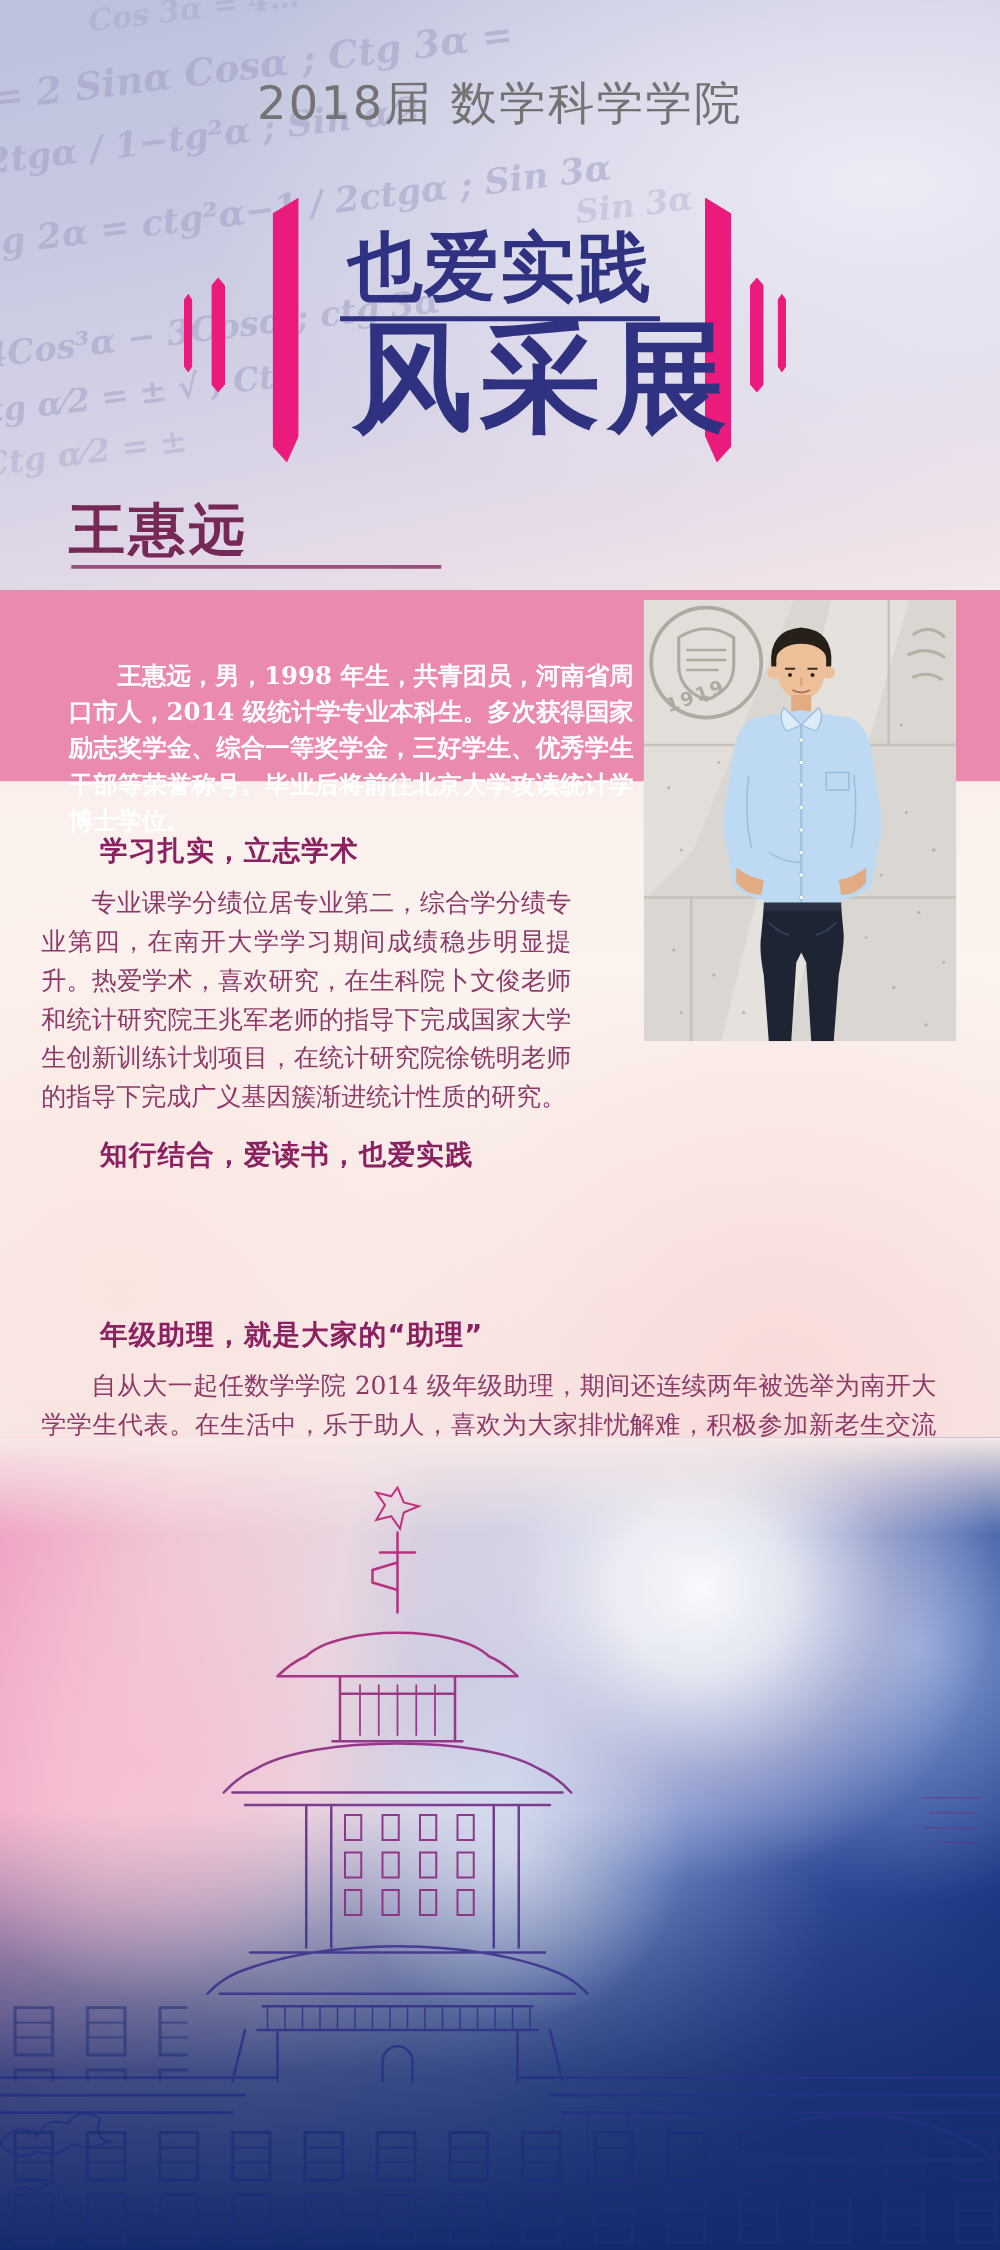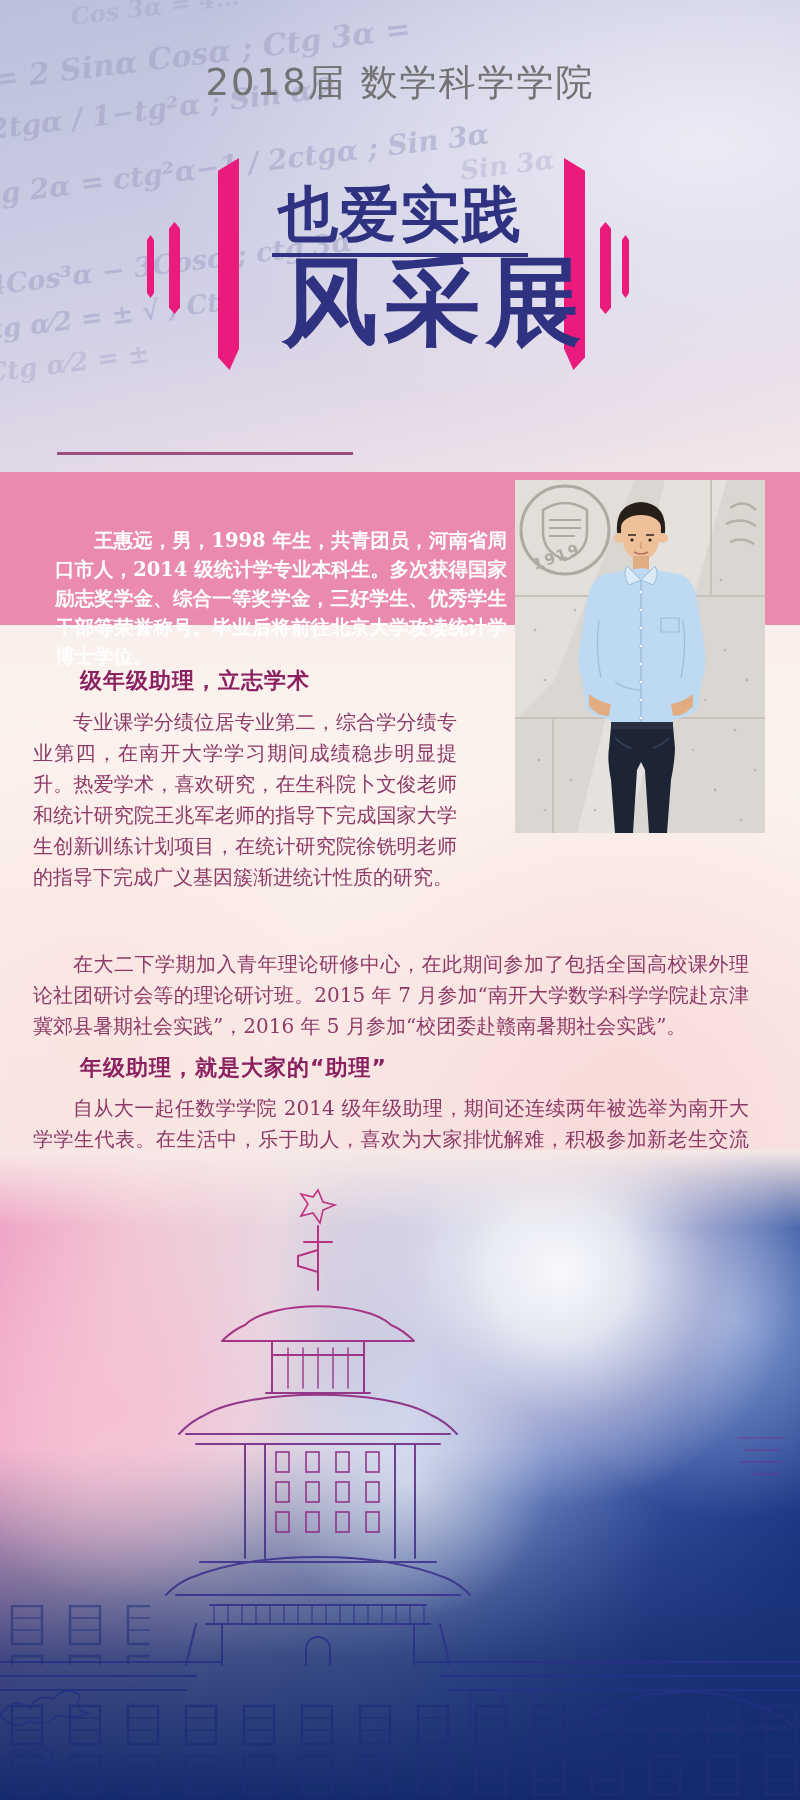--- a/index.html
+++ b/index.html
@@ -95,20 +95,21 @@
   <div class="bar bar-l1"></div>
   <div class="bar bar-l2"></div>
   <div class="bar bar-l3"></div>
   <div class="bar bar-r1"></div>
   <div class="bar bar-r2"></div>
   <div class="bar bar-r3"></div>
 
   <div class="title1"><span>也爱实践</span></div>
   <div class="title2">风采展</div>
 
+  <div class="name">王惠远</div>
   <div class="name-line"></div>
 
   <div class="band"></div>
   <p class="intro">王惠远，男，1998 年生，共青团员，河南省周口市人，2014 级统计学专业本科生。多次获得国家励志奖学金、综合一等奖学金，三好学生、优秀学生干部等荣誉称号。毕业后将前往北京大学攻读统计学博士学位。</p>
 
   <svg class="photo" viewBox="0 0 250 353" xmlns="http://www.w3.org/2000/svg">
     <rect width="250" height="353" fill="#dad7d2"></rect>
     <polygon points="0,0 120,0 40,200 0,240" fill="#e6e3de" opacity="0.7"></polygon>
     <polygon points="150,0 212,0 112,353 62,353" fill="#efedea" opacity="0.5"></polygon>
     <g stroke="#c6c2bb" stroke-width="2">
@@ -186,24 +187,24 @@
       <path d="M178,226 q-8,10 -20,10 l-2,-12 q12,-2 22,-10 z" fill="#e2ac82"></path>
       <path d="M96,246 L158,246 L160,268 Q160,280 156,300 L152,353 L134,353 L130,290 L126,282 L122,290 L118,353 L100,353 L96,300 Q92,280 94,268 Z" fill="#1d2534"></path>
       <rect x="96" y="242" width="62" height="7" fill="#2a3142"></rect>
       <g stroke="#39455c" stroke-width="1.4" fill="none">
         <path d="M100,258 q8,8 16,10"></path>
           <path d="M154,258 q-8,8 -16,10"></path>
       </g>
     </g>
   </svg>
 
-  <h3 class="sec-h s1h">级年级助理，立志学术</h3>
+  <h3 class="sec-h s1h">学习扎实，立志学术</h3>
   <p class="sec-p s1p">专业课学分绩位居专业第二，综合学分绩专业第四，在南开大学学习期间成绩稳步明显提升。热爱学术，喜欢研究，在生科院卜文俊老师和统计研究院王兆军老师的指导下完成国家大学生创新训练计划项目，在统计研究院徐铣明老师的指导下完成广义基因簇渐进统计性质的研究。</p>
 
-  <p class="sec-p s2p">在大二下学期加入青年理论研修中心，在此期间参加了包括全国高校课外理论社团研讨会等的理论研讨班。2015 年 7 月参加“南开大学数学科学学院赴京津冀郊县暑期社会实践”，2016 年 5 月参加“校团委赴赣南暑期社会实践”。</p>
+  <h3 class="sec-h s2h">知行结合，爱读书，也爱实践</h3>
 
   <h3 class="sec-h s3h">年级助理，就是大家的“助理”</h3>
   <p class="sec-p s3p">自从大一起任数学学院 2014 级年级助理，期间还连续两年被选举为南开大学学生代表。在生活中，乐于助人，喜欢为大家排忧解难，积极参加新老生交流会、各种经验分享会等。在学生工作中紧密团结同学，大二期间担任数院求是团校副校长，组织策划了多项团建活动，得到老师和同学们的肯定和好评。</p>
 
   <div class="bg-bottom">
     <svg class="building" viewBox="0 0 800 650" xmlns="http://www.w3.org/2000/svg">
       <defs>
         <linearGradient id="lg" x1="0" y1="40" x2="0" y2="650" gradientUnits="userSpaceOnUse">
           <stop offset="0" stop-color="#c42275"></stop>
           <stop offset="0.32" stop-color="#932b82"></stop>

